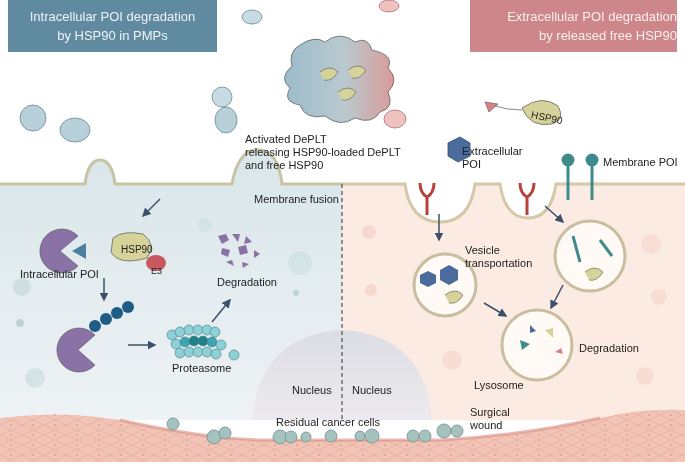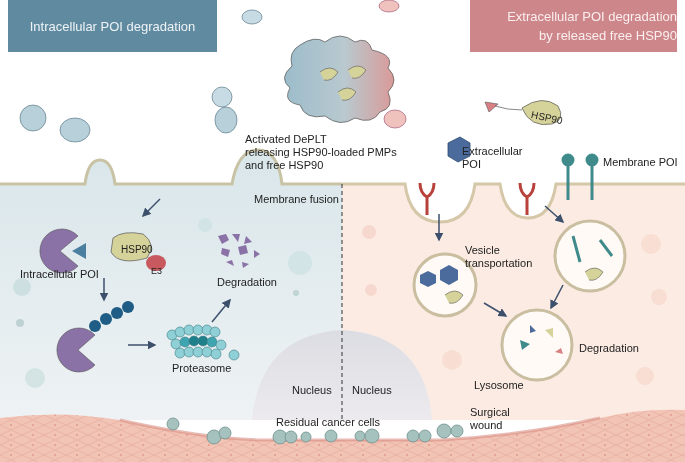--- a/index.html
+++ b/index.html
@@ -9,20 +9,21 @@
   .banner.right{left:470px;width:207px;background:#cd868a;color:#fbeeee;align-items:flex-end;}
   .lbl{position:absolute;font-size:11px;line-height:13px;color:#222;white-space:nowrap;}
   .lbl.c{}
   svg{position:absolute;left:0;top:0;}
 </style>
 </head>
 <body>
 
 <div class="banner left">
   <div>Intracellular POI degradation</div>
+  <div>by HSP90 in PMPs</div>
 </div>
 <div class="banner right">
   <div>Extracellular POI degradation</div>
   <div>by released free HSP90</div>
 </div>
 
 <svg width="685" height="462" viewBox="0 0 685 462">
   <defs>
     <linearGradient id="plt" x1="0" x2="1" y1="0" y2="0">
       <stop offset="0" stop-color="#9cbccb"></stop>
@@ -204,21 +205,21 @@
     <line x1="212" y1="322" x2="230" y2="300"></line>
     <line x1="439" y1="214" x2="439" y2="240"></line>
     <line x1="545" y1="206" x2="563" y2="222"></line>
     <line x1="484" y1="303" x2="506" y2="316"></line>
     <line x1="563" y1="285" x2="551" y2="308"></line>
   </g>
 </svg>
 
 <div class="lbl c" style="left:245px;top:133px;width:210px;">
   <div>Activated DePLT</div>
-  <div>releasing HSP90-loaded PMPs</div>
+  <div>releasing HSP90-loaded DePLT</div>
   <div>and free HSP90</div>
 </div>
 <div class="lbl" style="left:254px;top:193px;">Membrane fusion</div>
 <div class="lbl" style="left:20px;top:268px;">Intracellular POI</div>
 <div class="lbl" style="left:121px;top:243px;font-size:10px;">HSP90</div>
 <div class="lbl" style="left:151px;top:258px;font-size:9px;margin-top:7px;">E3</div>
 <div class="lbl" style="left:217px;top:276px;">Degradation</div>
 <div class="lbl" style="left:172px;top:362px;">Proteasome</div>
 <div class="lbl" style="left:292px;top:384px;">Nucleus</div>
 <div class="lbl" style="left:352px;top:384px;">Nucleus</div>

